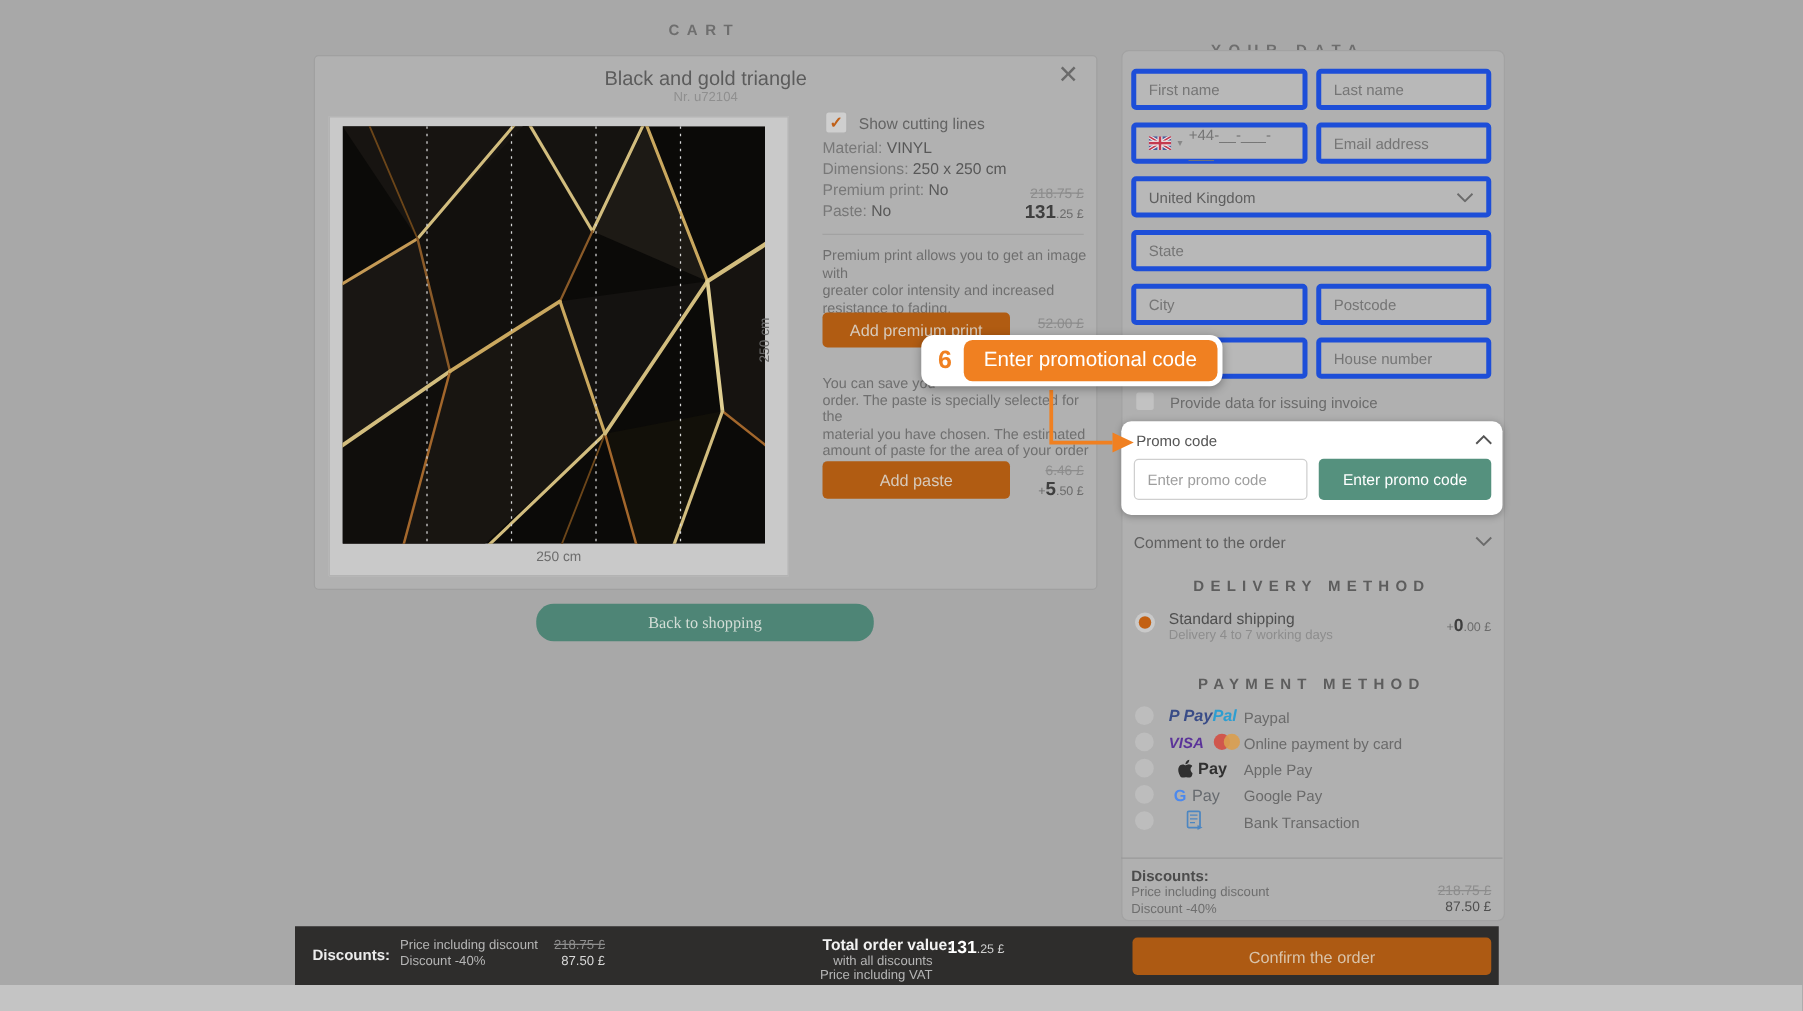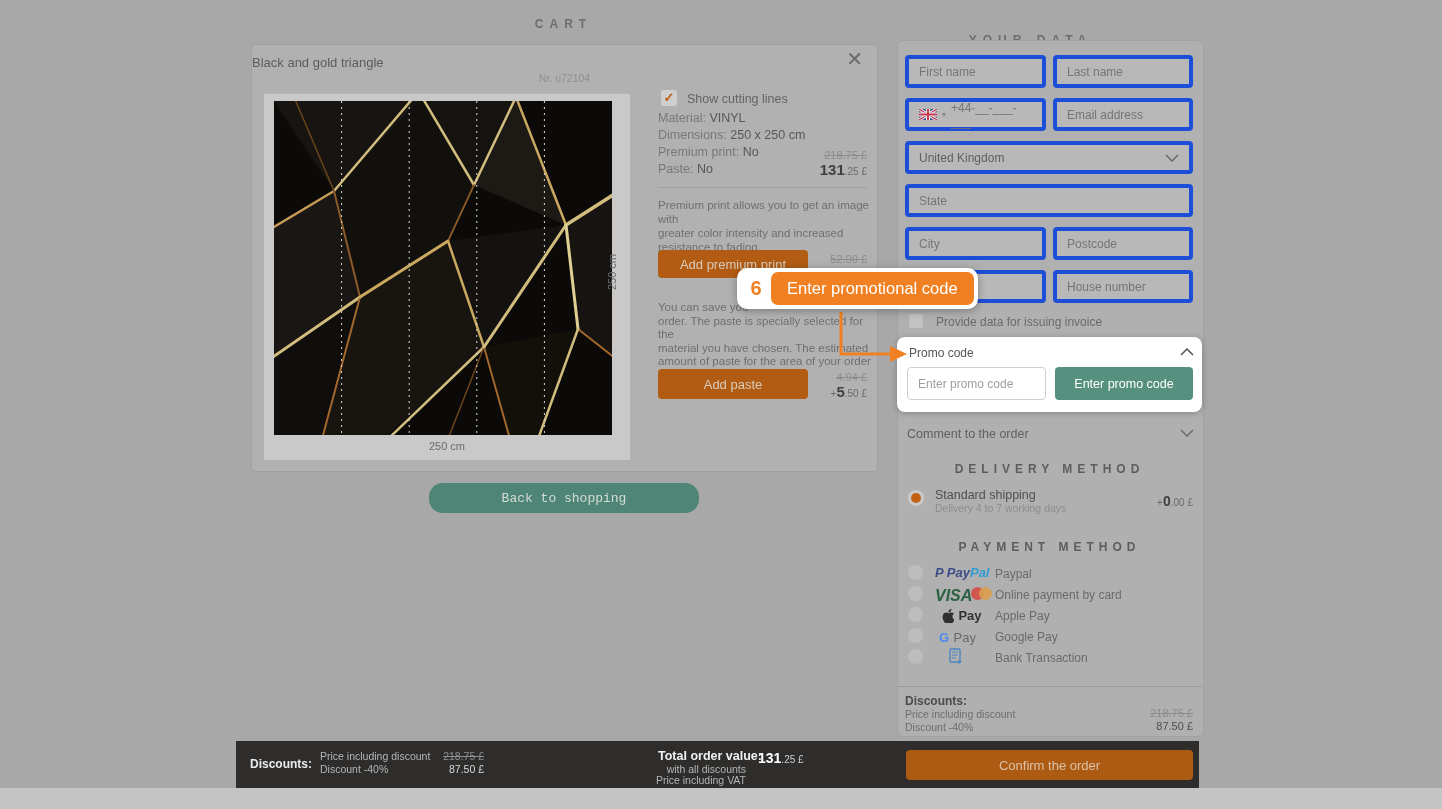--- a/index.html
+++ b/index.html
@@ -6,21 +6,21 @@
   #stage{position:relative;width:1442px;height:809px;background:#a8a8a8;overflow:hidden;}
   .abs{position:absolute;}
   .sec-title{font-size:12px;font-weight:700;letter-spacing:6px;color:#6e6e6e;text-align:center;}
   .card{background:#b1b1b1;border:1px solid #a0a0a0;border-radius:4px;}
   .panel{background:#b0b0b0;border:1px solid #a2a2a2;border-radius:6px;}
   .field{background:#b8b8b8;border:4px solid #1d4ed8;border-radius:4px;font-size:12px;color:#5a5a5a;box-sizing:border-box;padding:0 10px;display:flex;align-items:center;}
   input.field::placeholder{color:#757575;opacity:1;}
   input.field{outline:none;}
   .ph{color:#757575;}
   .btn-orange{background:#b15c12;border:none;border-radius:4px;color:#d7cabb;font-size:13px;font-family:Liberation Sans, sans-serif;display:flex;align-items:center;justify-content:center;cursor:pointer;}
-  .btn-green{background:#4e8576;border:none;border-radius:14px;color:#d3ddd6;font-size:13px;font-family:Liberation Mono, monospace;display:flex;align-items:center;justify-content:center;cursor:pointer;}
+  .btn-green{background:#4e8576;border:none;border-radius:14px;color:#d3ddd6;font-size:13px;font-family:Liberation Serif, serif;display:flex;align-items:center;justify-content:center;cursor:pointer;}
   .strike{text-decoration:line-through;color:#8c8c8c;font-size:11px;}
   .price-int{font-weight:700;font-size:15px;color:#3f3f3f;}
   .price-dec{font-size:10px;color:#6b6b6b;}
   .info-line{font-size:12.5px;color:#787878;line-height:17px;}
   .info-line b{color:#585858;font-weight:400;}
   .desc{font-size:11.5px;color:#6f6f6f;line-height:14px;}
   .chk{background:#cdcdcd;border:1px solid #b0b0b0;border-radius:3px;box-sizing:border-box;}
   .radio{border-radius:50%;}
   .pm-label{font-size:12px;color:#6a6a6a;}
   .promo-box{background:#ffffff;border-radius:8px;box-shadow:0 1px 6px rgba(0,0,0,.25);}
@@ -36,21 +36,21 @@
   .vlabel{transform:rotate(-90deg);transform-origin:center;font-size:11px;color:#6c6c6c;white-space:nowrap;}
 </style>
 </head>
 <body>
 
 <div id="stage">
 
   <div class="abs sec-title" style="left:251px;top:17px;width:625px;">CART</div>
 
   <div class="abs card" style="left:251px;top:44px;width:625px;height:426px;">
-    <div class="abs" style="left:0;top:10px;width:625px;text-align:left;font-size:13px;color:#5c5c5c;">Black and gold triangle</div>
+    <div class="abs" style="left:0;top:10px;width:625px;text-align:center;font-size:16px;color:#5c5c5c;">Black and gold triangle</div>
     <div class="abs" style="left:0;top:27px;width:625px;text-align:center;font-size:10.5px;color:#8f8f8f;">Nr. u72104</div>
     <div class="abs" style="right:14px;top:2px;font-size:20px;color:#6a6a6a;cursor:pointer;">✕</div>
 
     <div class="abs" style="left:11px;top:48px;width:366px;height:366px;background:#c9c9c9;border:1px solid #b3b3b3;">
       <svg class="abs" style="left:10px;top:7px;" width="338" height="334" viewBox="0 0 338 334">
         <rect width="338" height="334" fill="#0b0a08"></rect>
         <polygon points="0,0 148,0 60,90" fill="#171411"></polygon>
         <polygon points="60,90 148,-4 200,84 174,140 86,196" fill="#12100d"></polygon>
         <polygon points="0,126 60,90 86,196 0,258" fill="#191613"></polygon>
         <polygon points="200,84 242,0 292,124" fill="#1d1a15"></polygon>
@@ -120,21 +120,21 @@
     <div class="abs desc" style="left:406px;top:256px;width:218px;line-height:13.5px;">
       <div>You can save you</div>
       <div>order. The paste is specially selected for the</div>
       <div>material you have chosen. The estimated</div>
       <div><span>amount of paste for the area of your order is</span> <span style="font-weight:700;color:#4e4e4e;">1</span></div>
       <div>packs</div>
     </div>
 
     <button class="abs btn-orange" style="left:406px;top:324px;width:150px;height:30px;">Add paste</button>
     <div class="abs" style="left:406px;top:326px;width:209px;text-align:right;">
-      <div class="strike">4.94 £</div>
+      <div class="strike">6.46 £</div>
       <div><span class="price-dec">+</span><span class="price-int">5</span><span class="price-dec">.50 £</span></div>
     </div>
   </div>
 
   <button class="abs btn-green" style="left:429px;top:483px;width:270px;height:30px;">Back to shopping</button>
 
   <div class="abs sec-title" style="left:878px;top:17px;width:305px;margin-top:16px;">YOUR DATA</div>
 
   <div class="abs panel" style="left:897px;top:40px;width:305px;height:695px;"></div>
 
@@ -197,21 +197,21 @@
   <div class="abs sec-title" style="left:897px;top:540px;width:305px;letter-spacing:5px;color:#5d5d5d;">PAYMENT METHOD</div>
 
   <div class="abs" style="left:897px;top:563px;width:305px;">
     <div style="position:relative;height:21px;">
       <div class="abs radio" style="left:11px;top:2px;width:15px;height:15px;background:#bdbdbd;"></div>
       <div class="abs" style="left:38px;top:2px;font-style:italic;font-weight:700;font-size:13px;opacity:.85;"><span style="color:#253b80;">P</span> <span style="color:#253b80;">Pay</span><span style="color:#179bd7;">Pal</span></div>
       <div class="abs pm-label" style="left:98px;top:4px;">Paypal</div>
     </div>
     <div style="position:relative;height:21px;">
       <div class="abs radio" style="left:11px;top:2px;width:15px;height:15px;background:#bdbdbd;"></div>
-      <div class="abs" style="left:38px;top:3px;font-style:italic;font-weight:700;font-size:16px;color:#14532d;opacity:.85;">VISA</div>
+      <div class="abs" style="left:38px;top:3px;font-style:italic;font-weight:700;font-size:12px;color:#4c1d95;opacity:.85;">VISA</div>
       <div class="abs" style="left:74px;top:3px;width:24px;height:13px;opacity:.85;">
         <div class="abs radio" style="left:0;top:0;width:13px;height:13px;background:#d6483c;"></div>
         <div class="abs radio" style="left:8px;top:0;width:13px;height:13px;background:#e29b3d;opacity:.9;"></div>
       </div>
       <div class="abs pm-label" style="left:98px;top:4px;">Online payment by card</div>
     </div>
     <div style="position:relative;height:21px;">
       <div class="abs radio" style="left:11px;top:2px;width:15px;height:15px;background:#bdbdbd;"></div>
       <div class="abs" style="left:44px;top:1px;opacity:.85;">
         <svg width="13" height="15" viewBox="0 0 13 15" style="vertical-align:-3px;">

